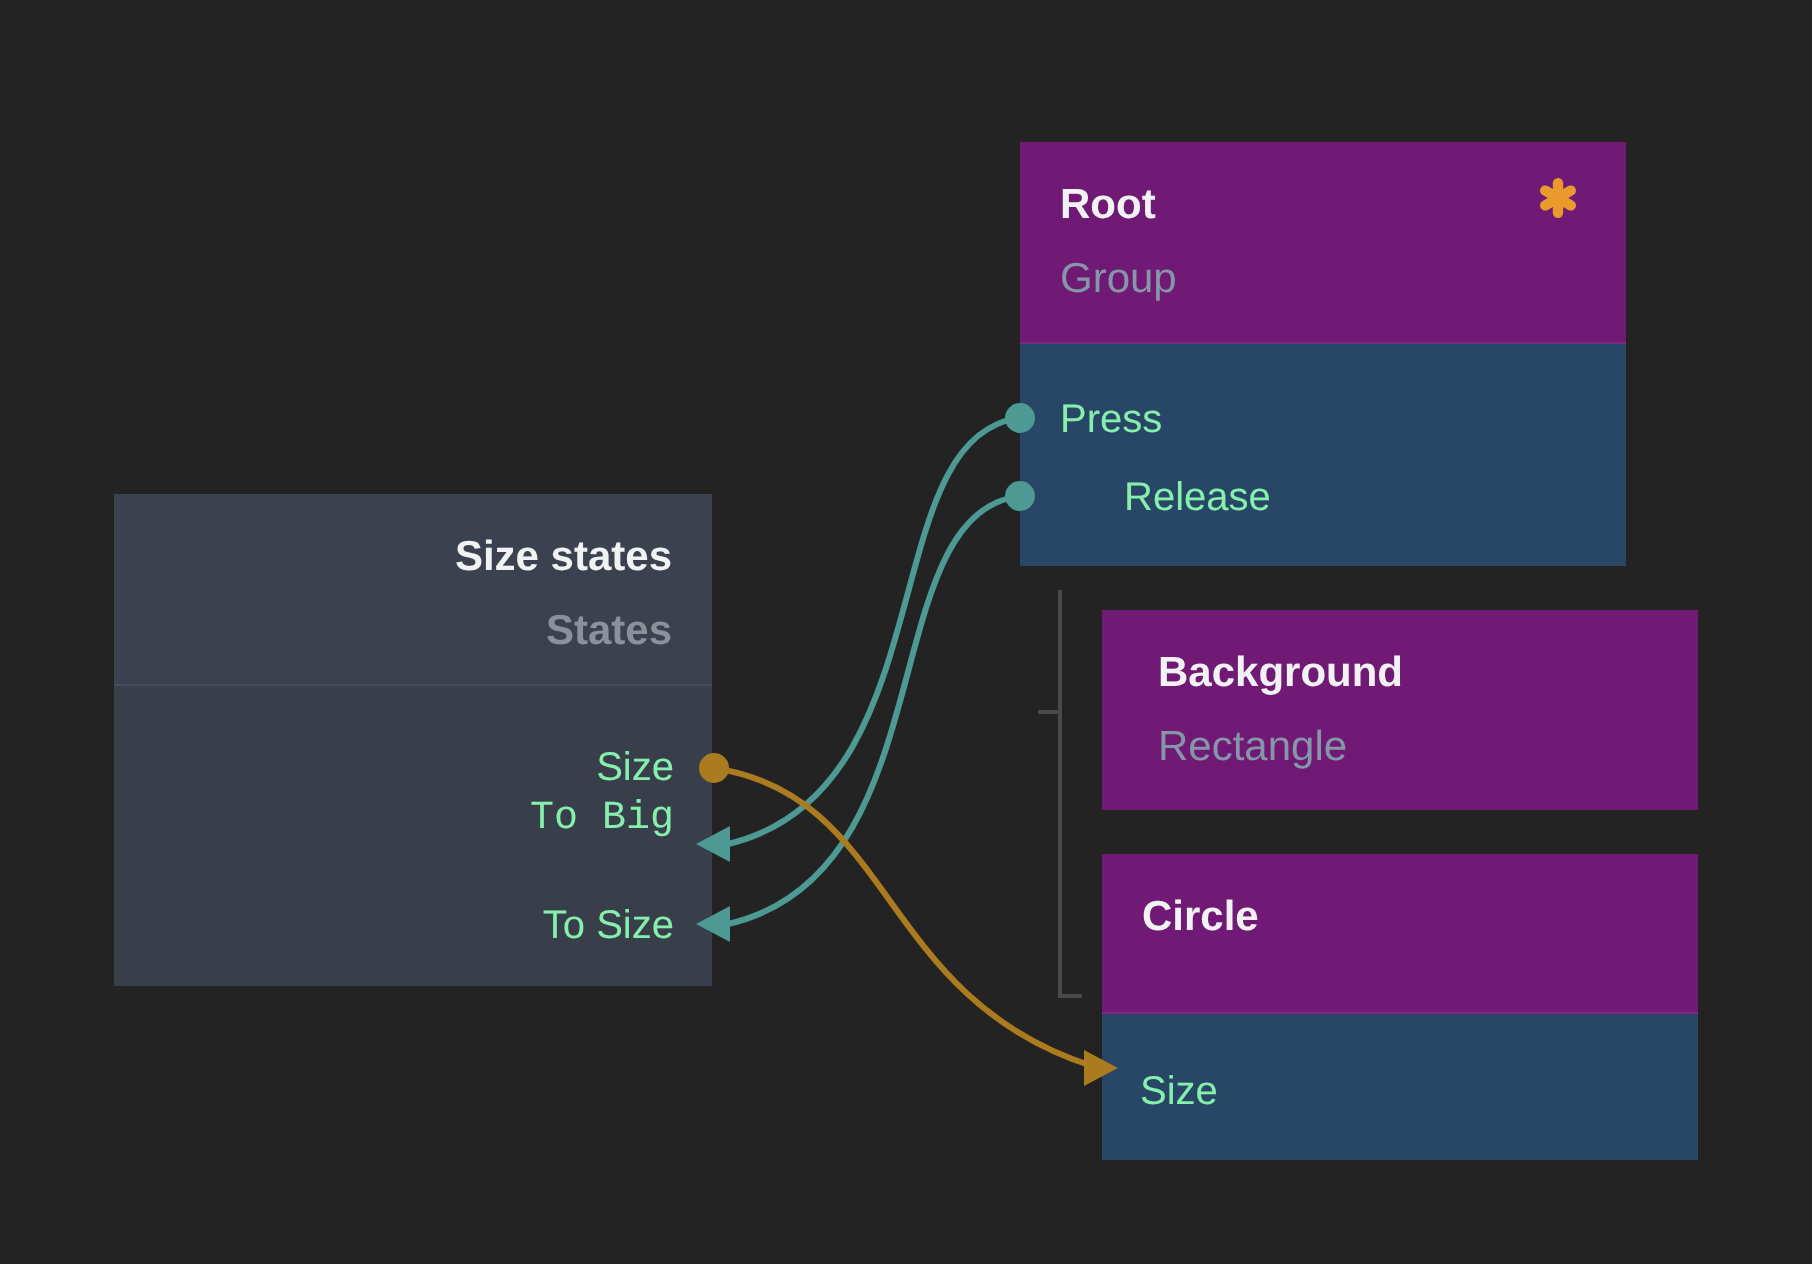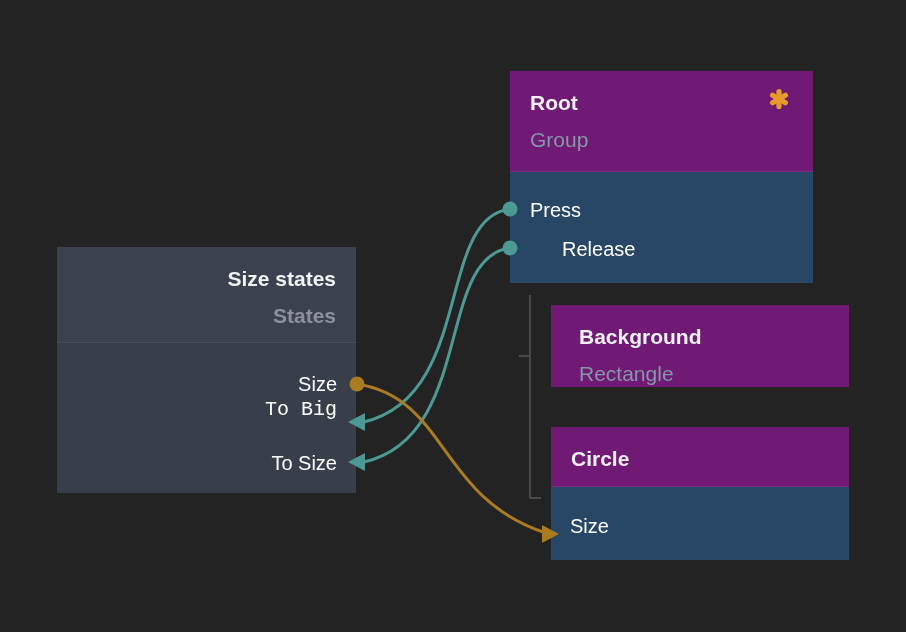--- a/index.html
+++ b/index.html
@@ -24,39 +24,39 @@
 
   .node-gray .node-header{background:#3b414e;text-align:right;}
   .node-gray .node-body{background:#383e4a;}
   .node-gray .node-subtitle{color:#8c909a;font-weight:bold;}
   .node-gray .has-body{border-bottom:1px solid rgba(255,255,255,0.06);}
 
   .node-body{position:relative;}
 
   .port-row{
     position:absolute;height:32px;display:flex;align-items:center;
-    font-size:20px;color:#ffffff;white-space:nowrap;
+    font-size:20px;color:#86efac;white-space:nowrap;
   }
   .port-right{right:19px;justify-content:flex-end;}
   .port-left{left:20px;justify-content:flex-start;}
 
   
   #node-size-states{left:57px;top:247px;width:299px;height:246px;}
   #node-size-states .node-header{height:96px;}
   #node-size-states .node-body{height:150px;}
 
   #node-root{left:510px;top:71px;width:303px;height:212px;}
   #node-root .node-header{height:101px;}
   #node-root .node-body{height:111px;}
 
   #node-background{left:551px;top:305px;width:298px;height:100px;}
-  #node-background .node-header{height:82px;padding-left:28px;}
+  #node-background .node-header{height:100px;padding-left:28px;}
 
   #node-circle{left:551px;top:427px;width:298px;height:141px;}
-  #node-circle .node-header{height:60px;}
+  #node-circle .node-header{height:80px;}
   #node-circle .node-body{height:73px;}
 
   .badge{position:absolute;right:24px;top:18px;width:20px;height:20px;}
 
   
   .wires{position:absolute;left:0;top:0;pointer-events:none;}
 </style>
 </head>
 <body>
 

